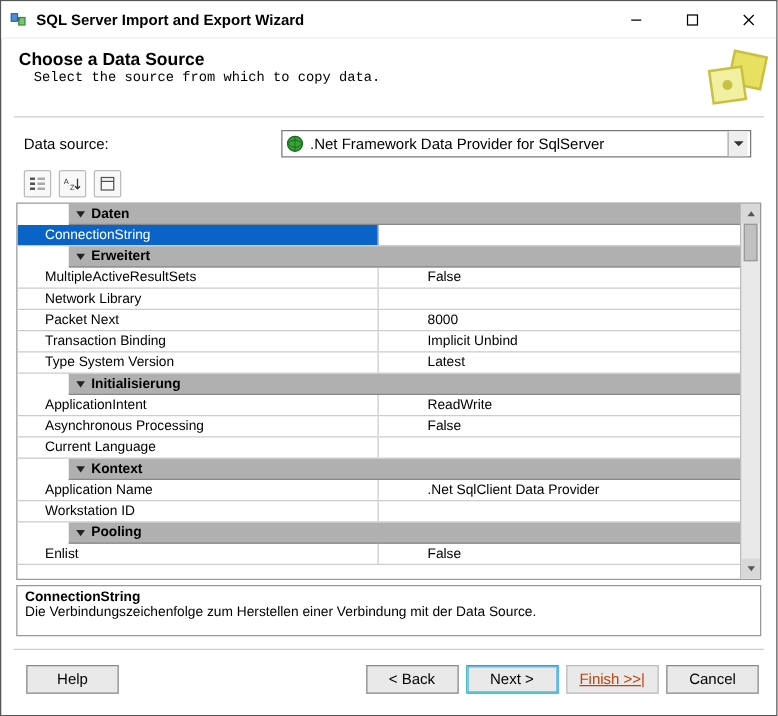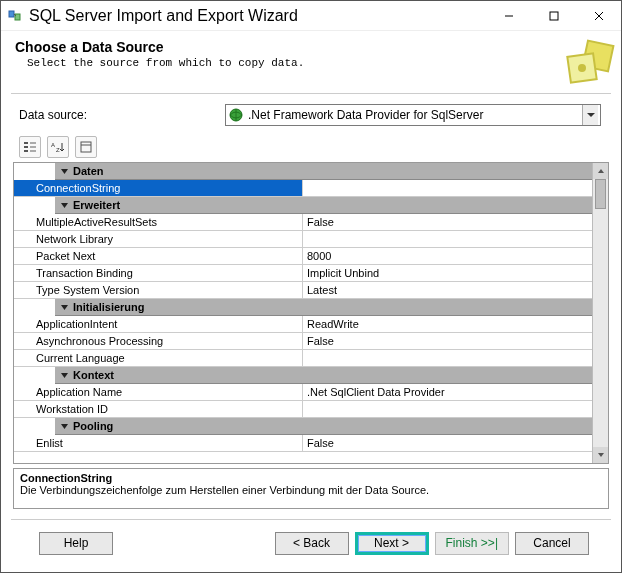--- a/index.html
+++ b/index.html
@@ -1,20 +1,20 @@
 <!DOCTYPE html>
 <html><head>
 <meta charset="utf-8">
 <style>
   * { box-sizing: border-box; margin: 0; padding: 0; }
   body { font-family: "Segoe UI", Tahoma, sans-serif; font-size: 11px; background: #fff; width: 622px; height: 573px; overflow: hidden; border: 1px solid #555; position: relative; }
 
   .titlebar { height: 30px; background: #fff; display: flex; align-items: center; padding-left: 6px; border-bottom: 1px solid #eee; }
   .titlebar .tb-icon { width: 16px; height: 16px; margin-right: 6px; }
-  .titlebar .tb-title { font-size: 16px; flex: 1; }
+  .titlebar .tb-title { font-size: 12px; flex: 1; font-weight: bold; }
   .titlebar .tb-btns { display: flex; height: 100%; }
   .titlebar .tb-btn { width: 45px; display: flex; align-items: center; justify-content: center; }
   .titlebar .tb-btn svg { stroke: #000; }
 
   .header-band { height: 62px; padding: 8px 14px 8px 14px; position: relative; }
   .h-title { font-size: 14px; font-weight: bold; }
   .h-sub { font-size: 11px; margin-left: 12px; margin-top: 2px; font-family: Liberation Mono, monospace; }
   .decor { position: absolute; right: 6px; top: 4px; }
   .sep { height: 1px; background: #ccc; margin: 0 10px; }
 
@@ -30,32 +30,32 @@
 
   .grid-wrap { margin: 2px 12px 0 12px; border: 1px solid #999; height: 302px; position: relative; overflow: hidden; }
   .scrollbar { position: absolute; right: 0; top: 0; bottom: 0; width: 16px; background: #e9e9e9; border-left:1px solid #bbb;}
   .sb-btn { height: 16px; background: #d8d8d8; display:flex;align-items:center;justify-content:center;}
   .sb-thumb { position:absolute; top:16px; left:2px; right:2px; height:30px; background:#c0c0c0; border:1px solid #999;}
   .grid { position: absolute; left: 0; right: 16px; top: 0; bottom: 0; overflow: hidden; }
   .cat { height: 17px; background: #b0b0b0; display: flex; align-items: center; font-weight: bold; font-size: 11px; border-bottom:1px solid #888;margin-left:41px;}
   .chevron { width: 18px; display:flex;align-items:center;justify-content:center; }
   .row { height: 17px; display: flex; align-items: center; border-bottom: 1px solid #ccc; font-size:11px;}
   .row .key { flex: 0 0 50%; padding-left: 22px; border-right: 1px solid #ccc; height:100%; display:flex;align-items:center; overflow:hidden;white-space:nowrap;}
-  .row .val { flex: 1; padding-left: 4px; height:100%; display:flex;align-items:center; overflow:hidden;white-space:nowrap;}
+  .row .val { flex: 1; padding-left: 4px; height:100%; display:flex;align-items:center; overflow:hidden;white-space:nowrap;margin-left:35px;}
   .row.selected .key { background: #0a64c8; color: #fff; }
   .row.selected .val { background: #fff; }
 
   .desc { margin: 4px 12px 0 12px; border: 1px solid #999; height: 41px; padding: 3px 6px; font-size:11px; }
   .desc .d-title { font-weight: bold; }
 
   .footer-sep { height:1px; background:#ccc; margin: 10px 10px 0 10px;}
-  .footer { height: 46px; display: flex; align-items: center; padding: 0 32px; }
+  .footer { height: 46px; display: flex; align-items: center; padding: 0 14px; }
   .btn { min-width: 74px; height: 23px; border: 1px solid #888; background: #e9e9e9; font-size: 12px; display:inline-flex;align-items:center;justify-content:center; padding:0 10px; margin-left:6px;}
-  .btn.default { border: 3px solid #14b8a6; box-shadow: inset 0 0 0 1px #66aaff; }
-  .btn.disabled { color: #15803d; border-color:#bbb;}
+  .btn.default { border: 1px solid #14b8a6; box-shadow: inset 0 0 0 1px #66aaff; }
+  .btn.disabled { color: #c2410c; border-color:#bbb;text-decoration:underline;}
   .spacer { flex: 1; }
 </style>
 </head>
 <body>
 
 <div class="titlebar">
   <span class="tb-icon">
     <svg width="16" height="16" viewBox="0 0 16 16">
         <rect x="2" y="3" width="5" height="6" fill="#4a90d9" stroke="#2a60a9"></rect>
         <rect x="8" y="6" width="5" height="6" fill="#7cc47c" stroke="#3a8a3a"></rect>

